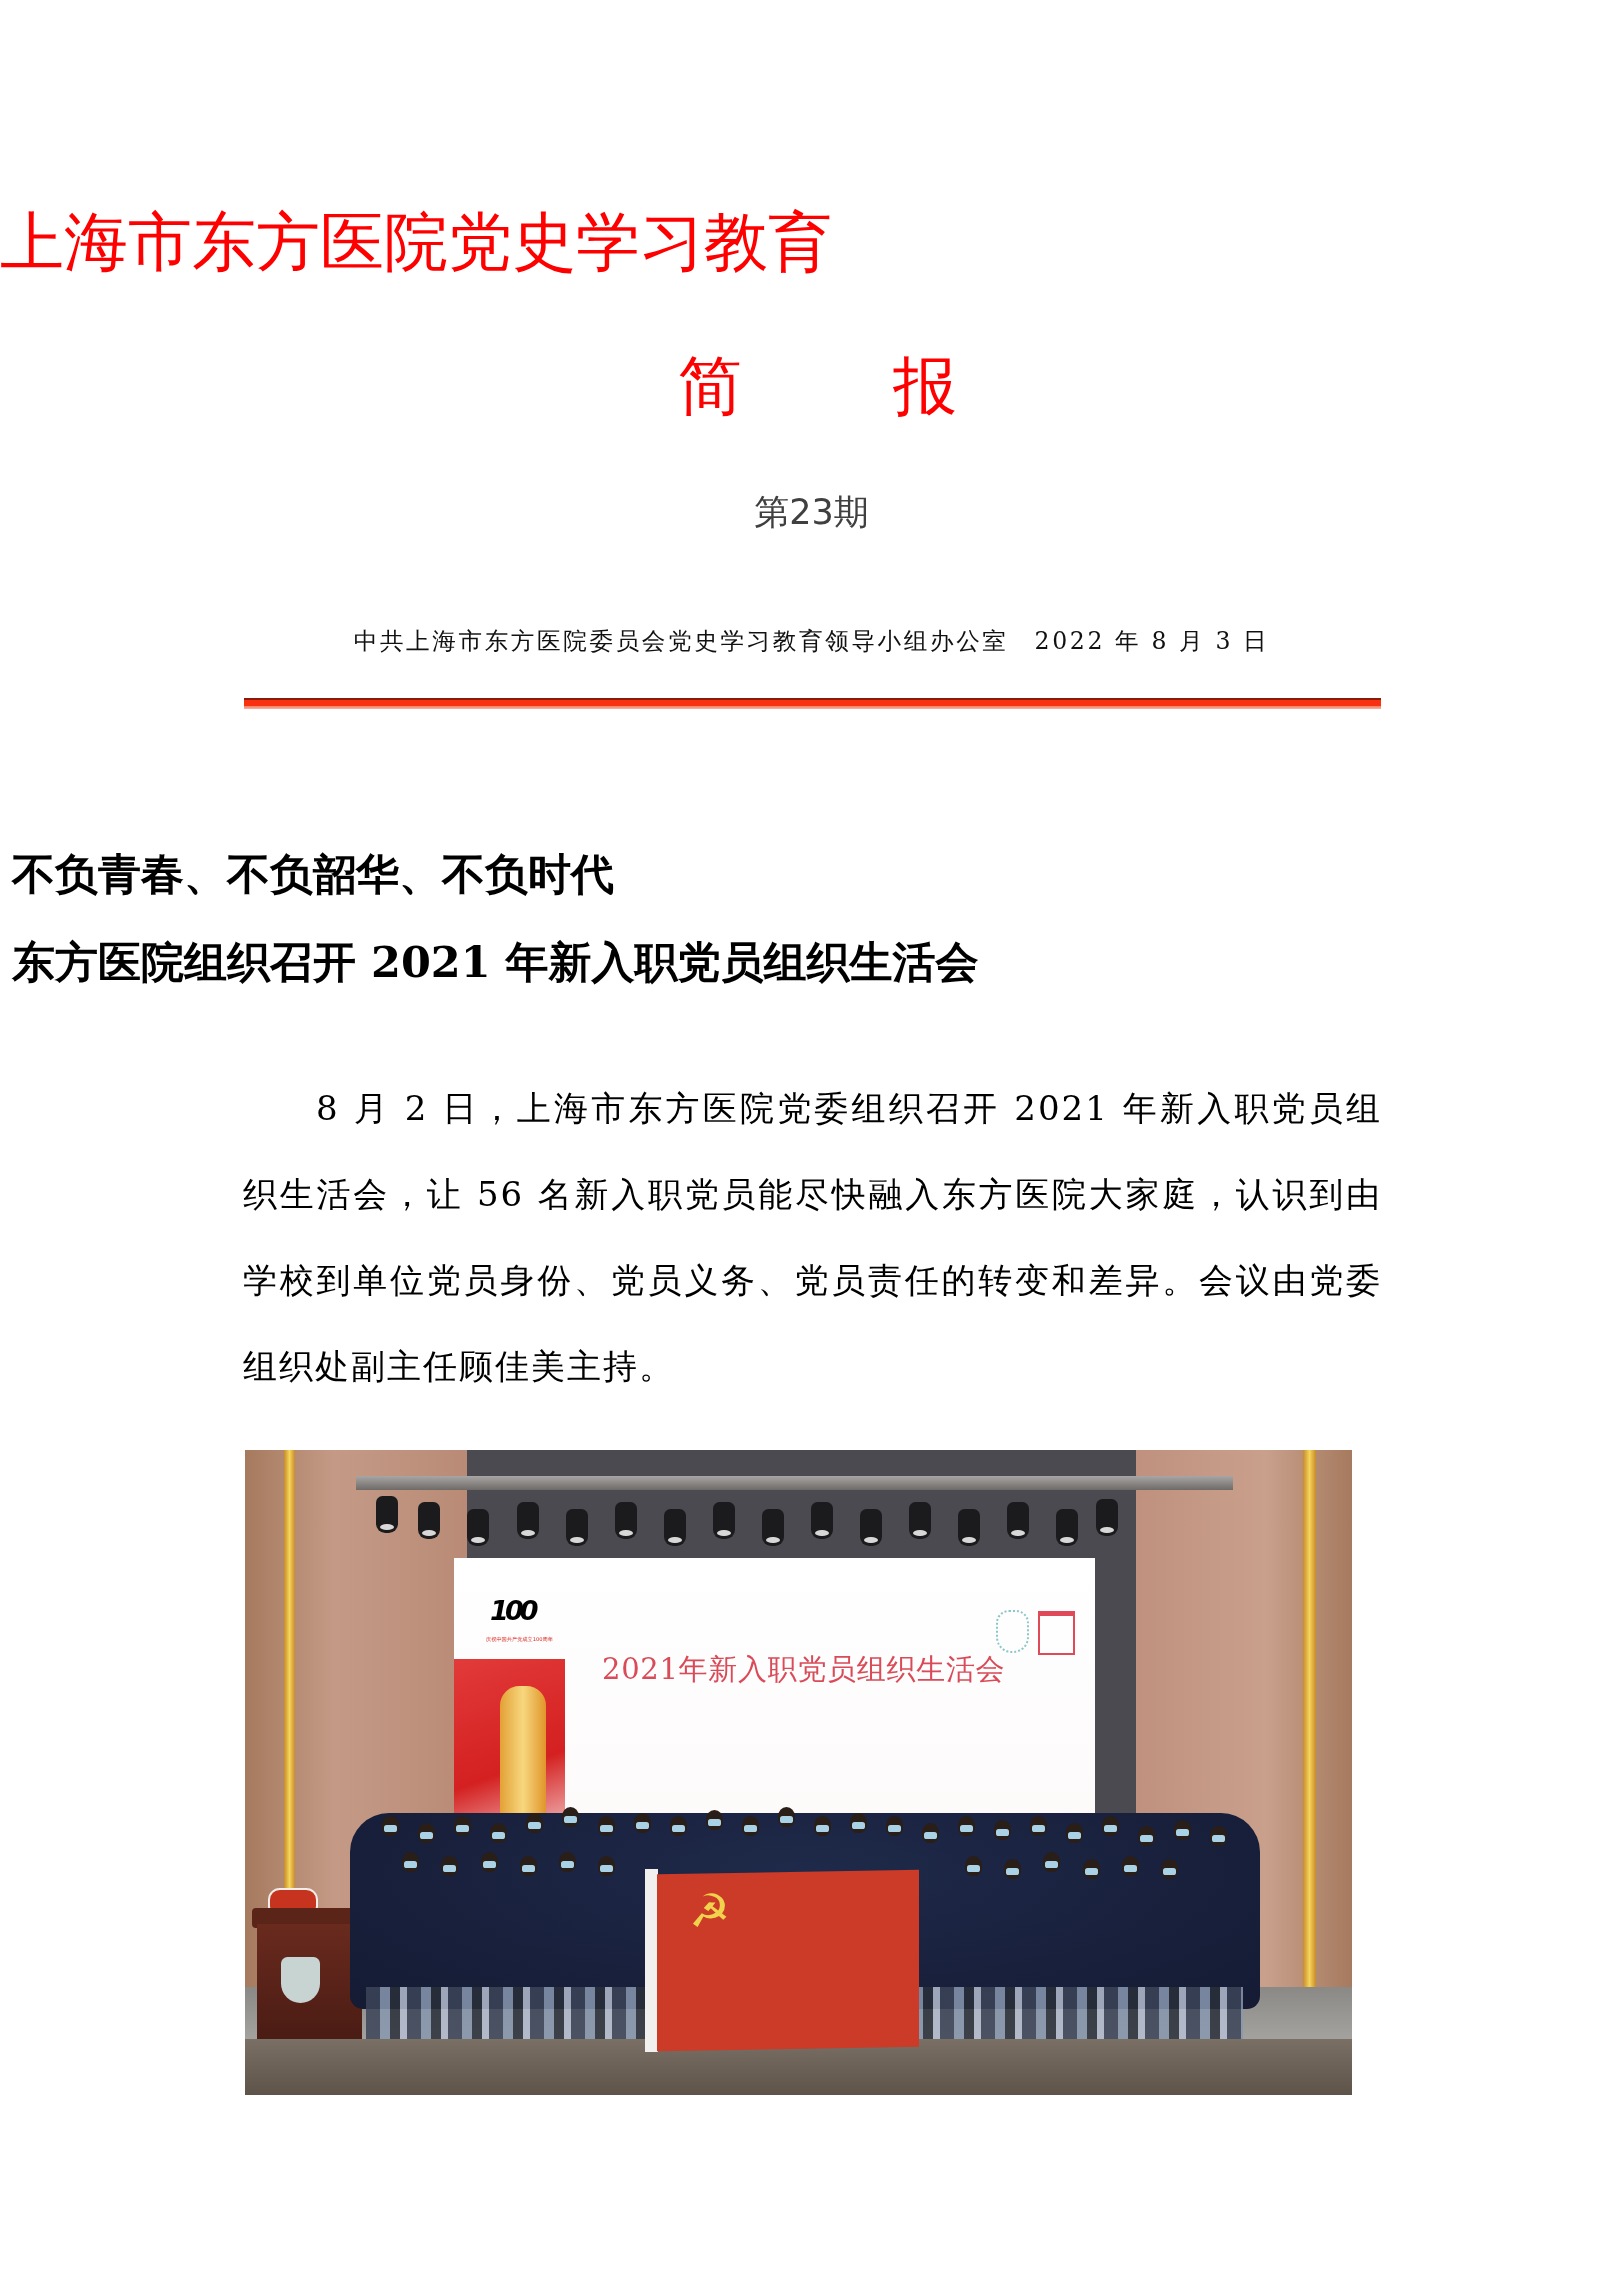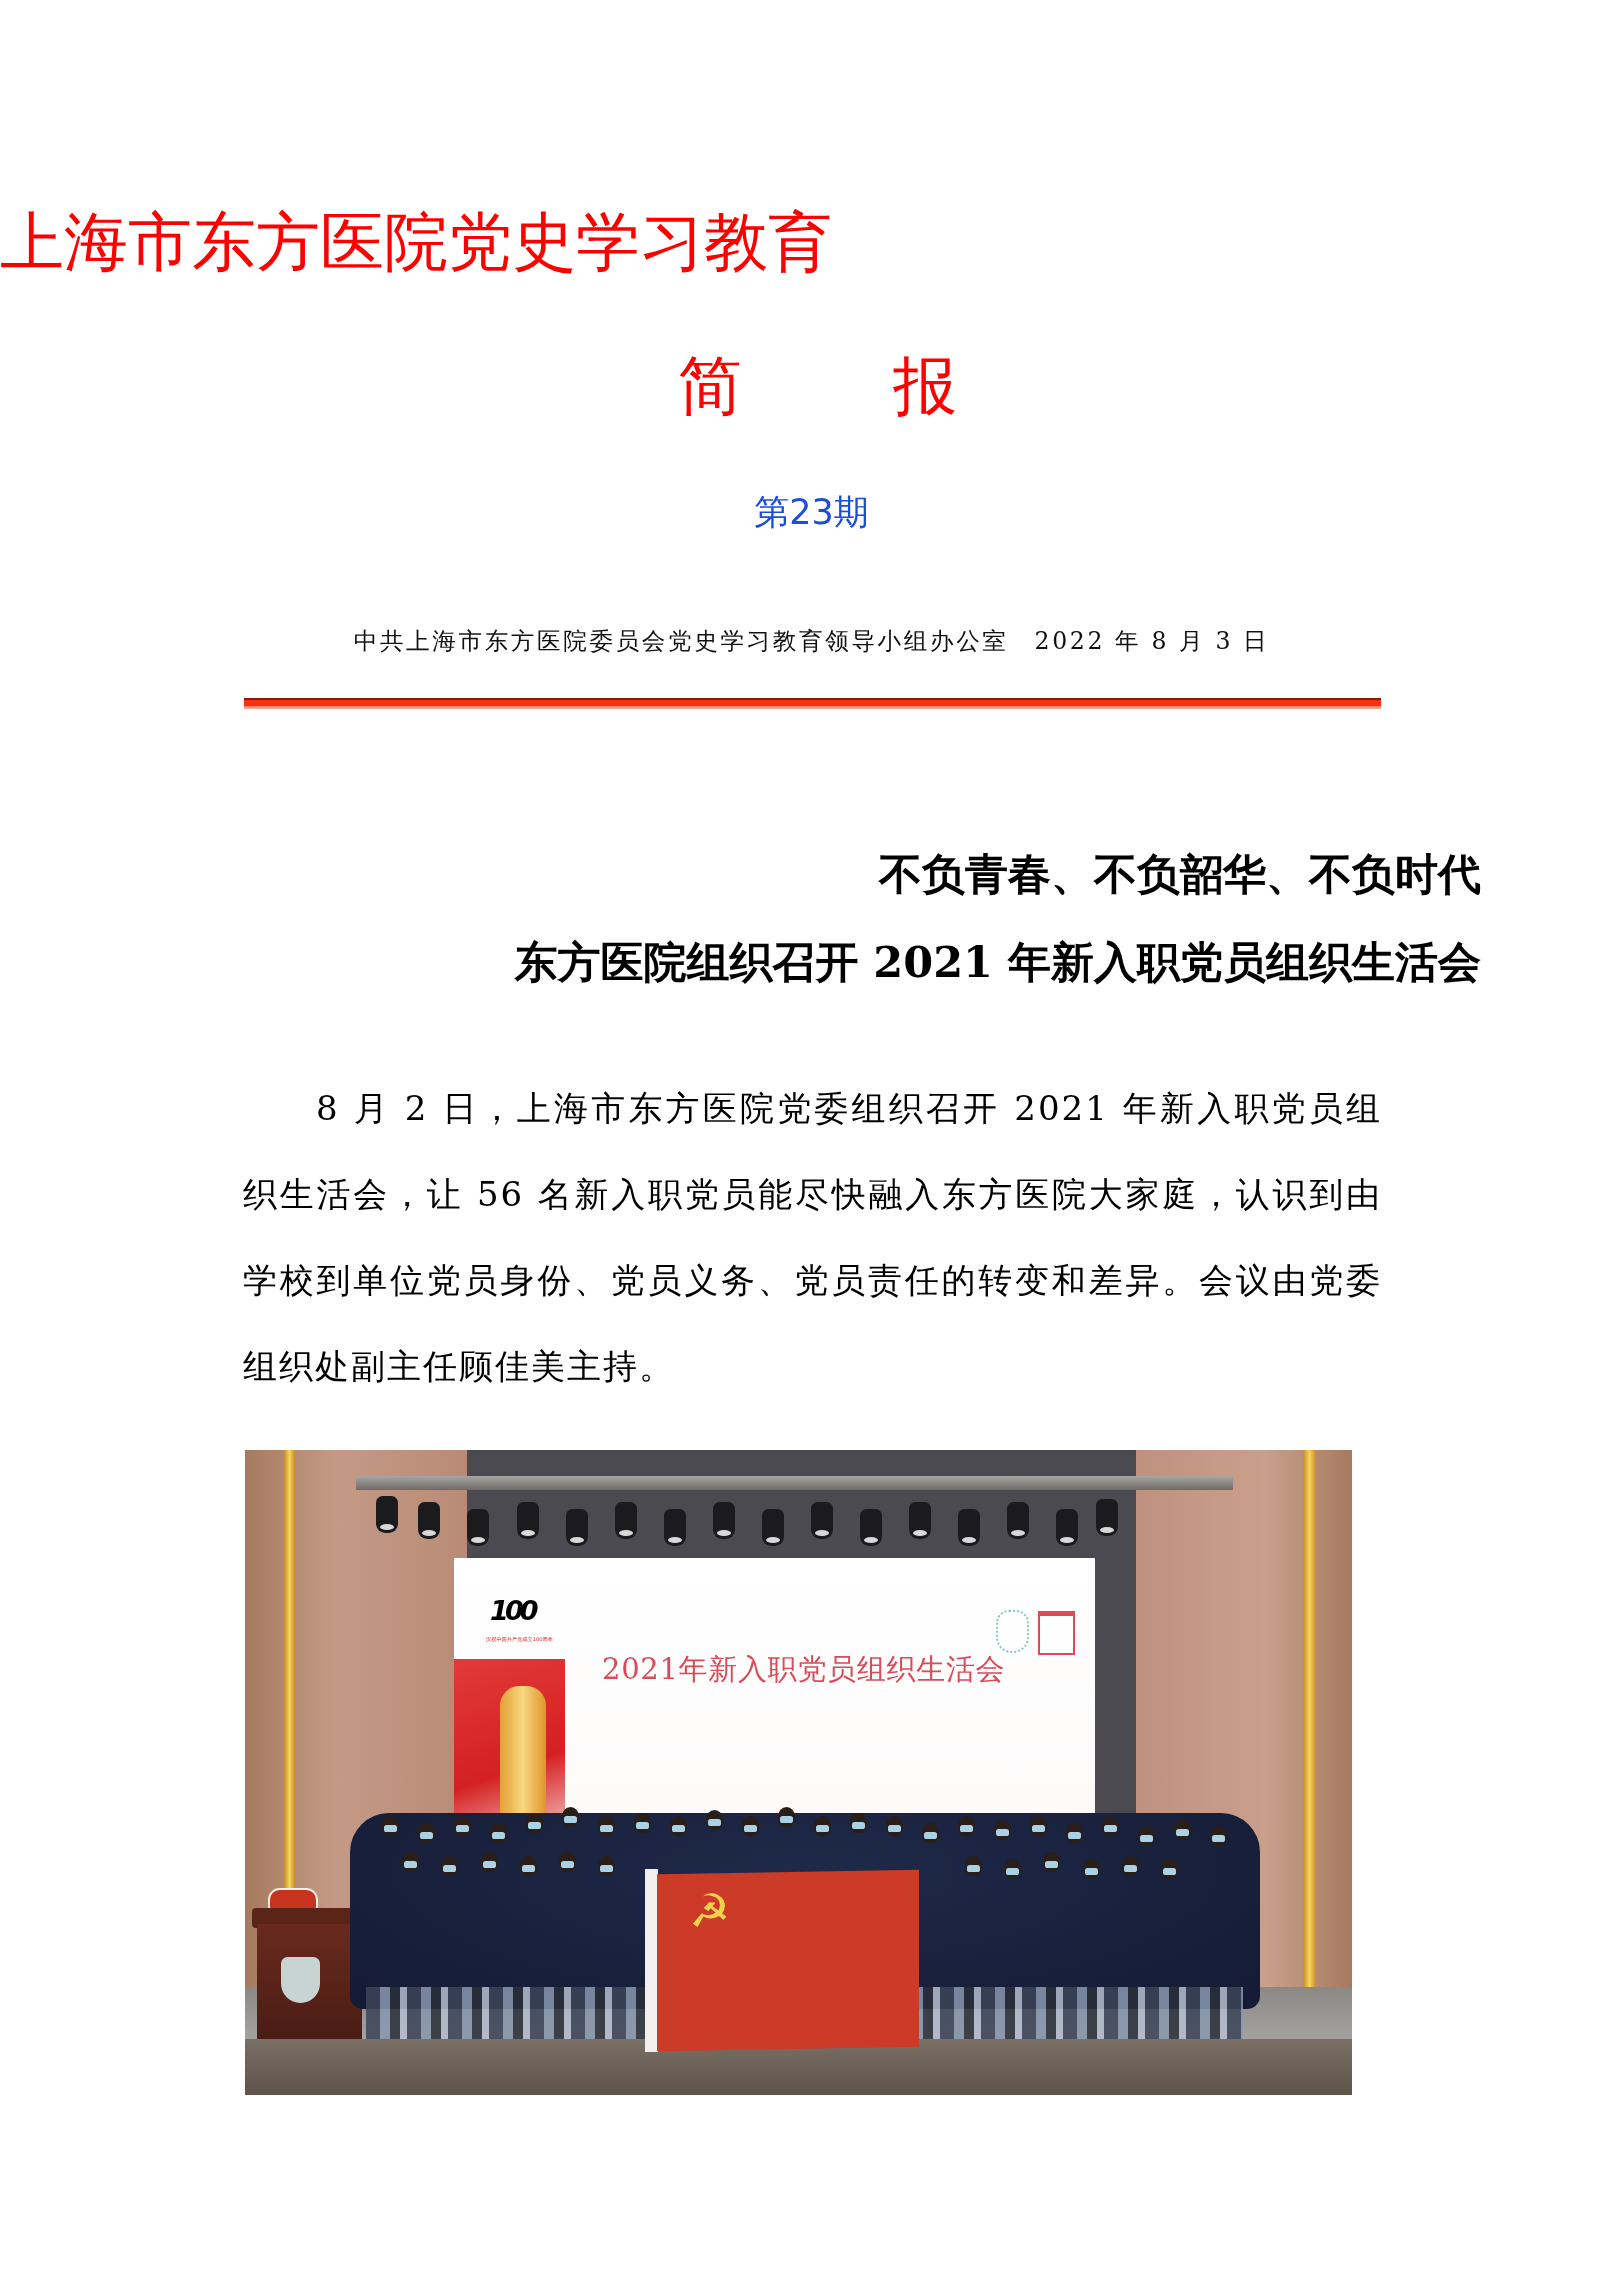--- a/index.html
+++ b/index.html
@@ -8,31 +8,31 @@
 
   .masthead-title { position: absolute; left: 0; width: 1623px; top: 196px; text-align: left;
     font-family: "DejaVu Sans", "Liberation Sans", sans-serif; color: #ff0000;
     font-size: 64px; line-height: 92px; letter-spacing: 0px; }
   .masthead-sub { position: absolute; left: 0; width: 1623px; top: 340px; text-align: center;
     font-family: "DejaVu Sans", "Liberation Sans", sans-serif; color: #ff0000; font-size: 64px; line-height: 92px; padding-left: 6px; }
   .masthead-sub span { display: inline-block; width: 64px; }
   .masthead-sub .gap { width: 151px; }
 
   .issue { position: absolute; left: 0; width: 1623px; top: 486px; text-align: center;
-    font-family: "DejaVu Sans", "Liberation Sans", sans-serif; font-size: 35px; line-height: 52px; color: #1d4ed8; }
+    font-family: "DejaVu Sans", "Liberation Sans", sans-serif; font-size: 35px; line-height: 52px; color: #404040; }
 
   .issuer { position: absolute; left: 0; width: 1623px; top: 622px; text-align: center;
     font-family: "DejaVu Serif", "Liberation Serif", serif; font-size: 23.6px; line-height: 39px; color: #111;
     letter-spacing: 2.6px; }
   .issuer .date { margin-left: 26px; }
 
   .red-rule { position: absolute; left: 244px; width: 1137px; top: 698px; height: 11px;
     background: linear-gradient(to bottom, #8a1a0c 0%, #8a1a0c 16%, #f83210 17%, #f83210 75%, #f2836a 76%, #f7b3a2 100%); }
 
-  .article-title { position: absolute; left: 4px; width: 1477px; text-align: right;
+  .article-title { position: absolute; left: 12px; width: 1477px; text-align: left;
     font-family: "DejaVu Serif", "Liberation Serif", serif; font-weight: bold; font-size: 43px; line-height: 59px; color: #000; }
   .article-title.l1 { top: 845px; }
   .article-title.l2 { top: 933px; }
 
   .body-text { position: absolute; left: 243px; width: 1139px; top: 1065px;
     font-family: "DejaVu Serif", "Liberation Serif", serif; font-size: 34px; line-height: 86px;
     color: #000; text-align: justify; letter-spacing: 2px; }
   .body-text .indent { display: inline-block; width: 73px; }
 
   .photo { position: absolute; left: 245px; top: 1450px; width: 1107px; height: 645px; overflow: hidden;

